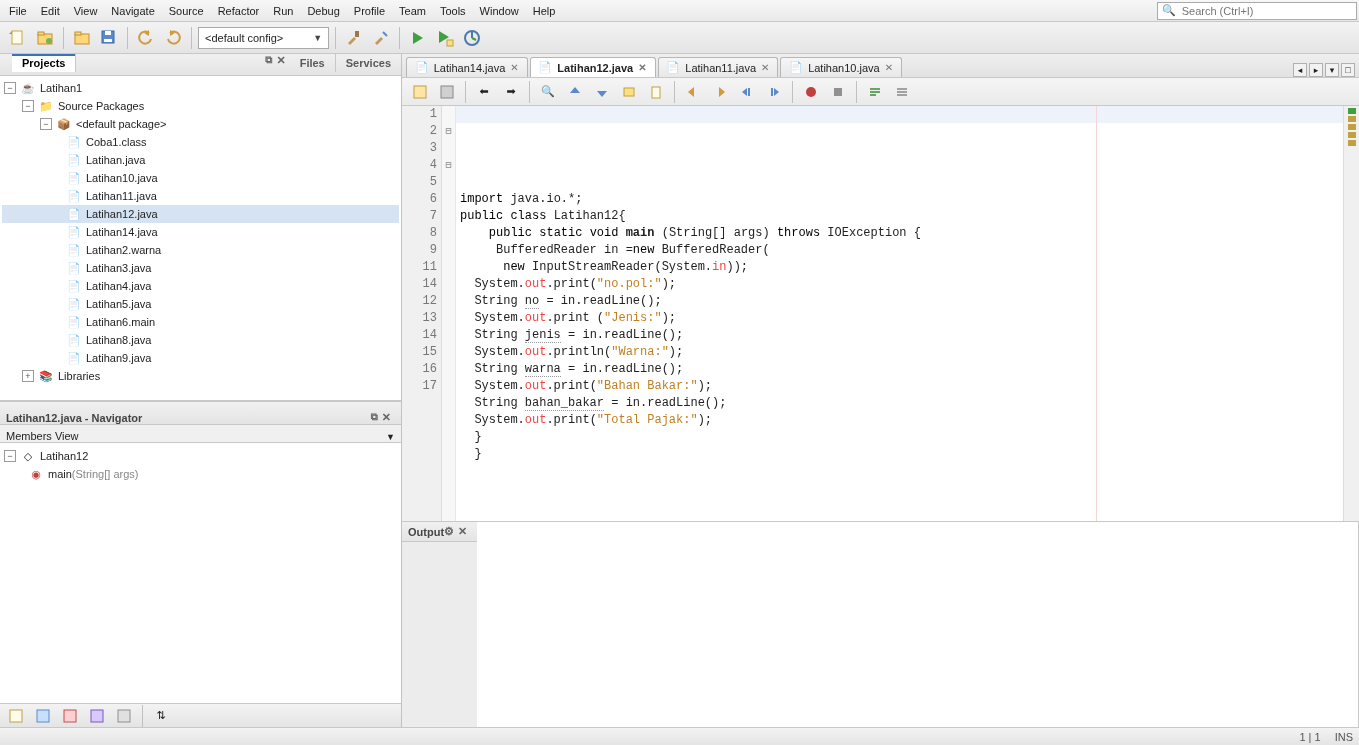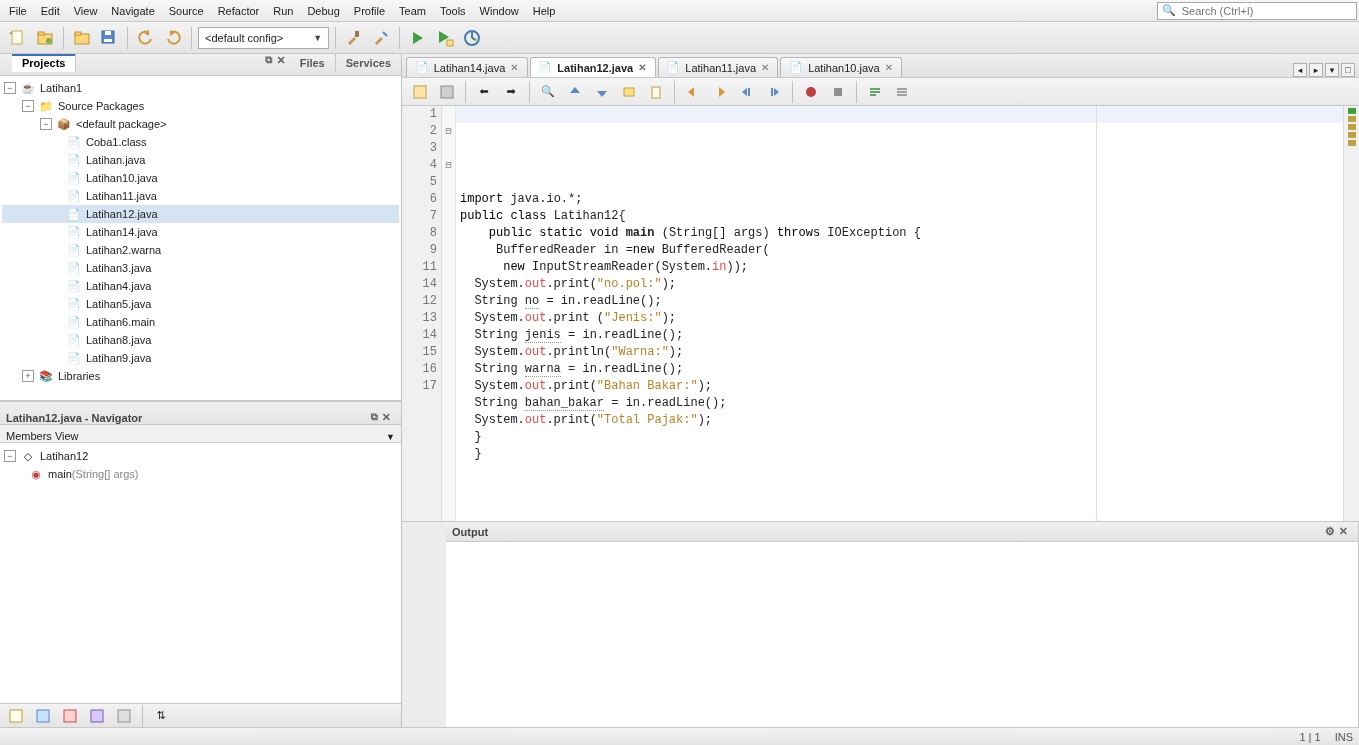--- a/index.html
+++ b/index.html
@@ -263,23 +263,22 @@
   .vscroll .mark{ width:8px; height:6px; }
   .kw{ color:#000000; }
   .str{ color:#c08020; }
   .field{ color:#ef4444; }
   .und{ border-bottom:1px dotted #999;text-align:center; }
   .output-area{
     height:205px;
     display:flex;
   }
   .output-panel, .tasks-panel{
-    display:flex; flex-direction:column;
+    display:flex; 
     border-right:1px solid #c8c8c8;
-    margin-left:44px;
   }
   .output-panel{ flex:1.05; }
   .tasks-panel{ flex:0.95; border-right:none; }
   .out-title{
     height:20px;
     background:linear-gradient(#f0f0f0,#e4e4e4);
     border-bottom:1px solid #c8c8c8;
     display:flex; align-items:center;
     padding:0 6px;
     font-weight:bold;

